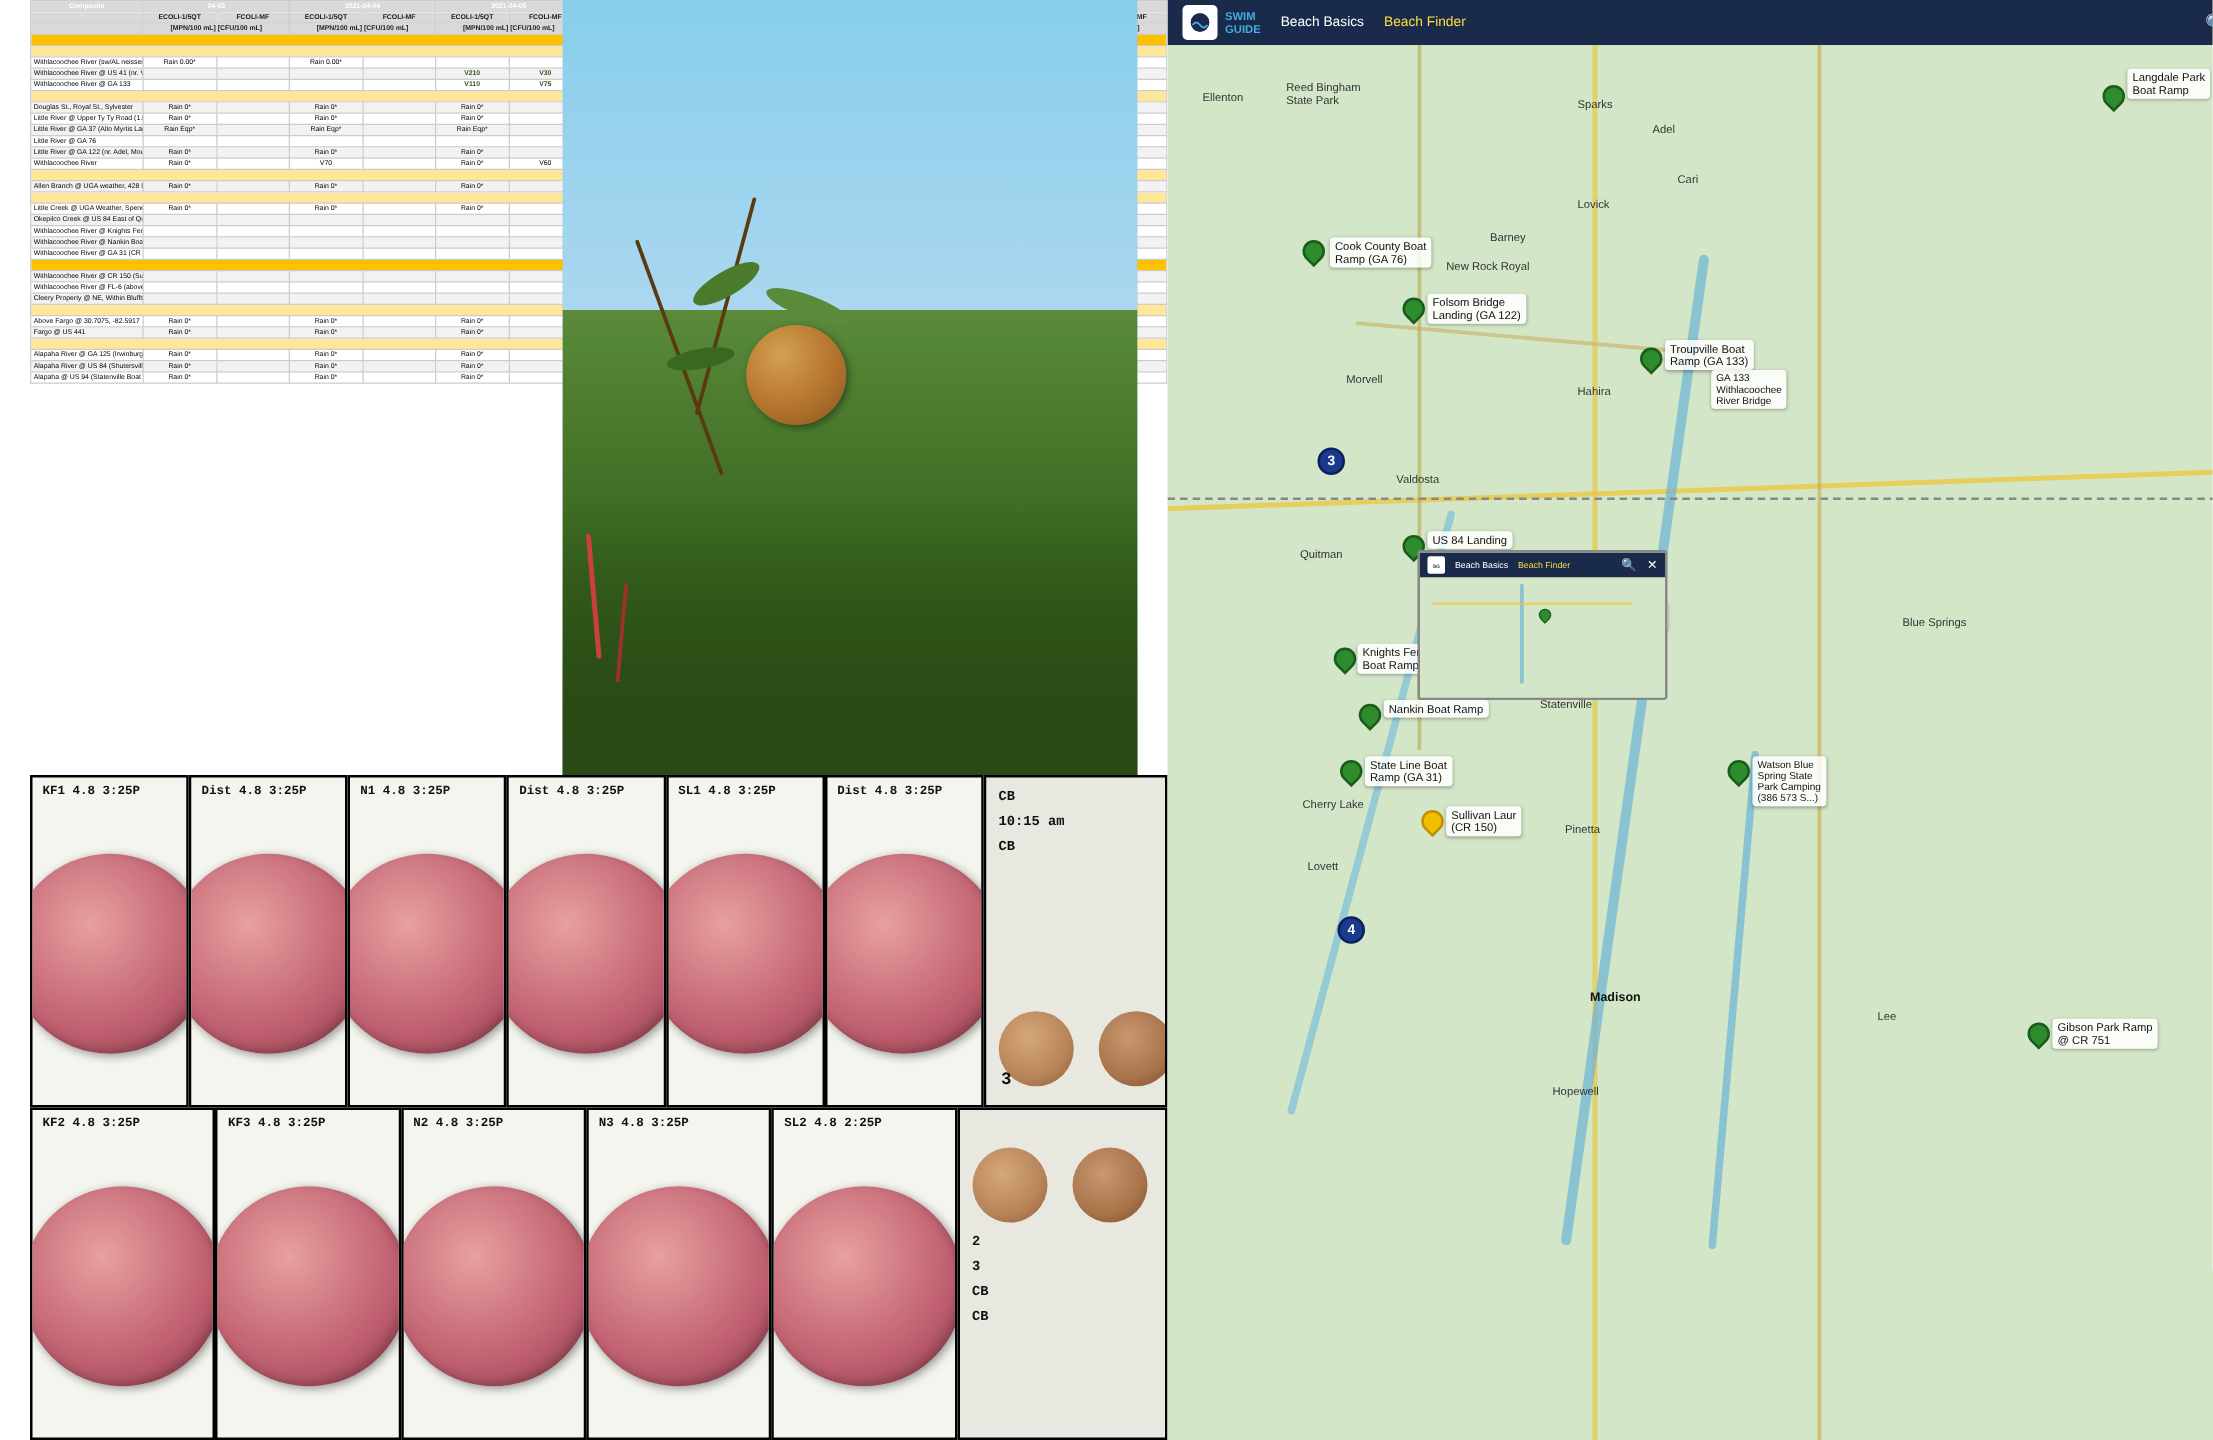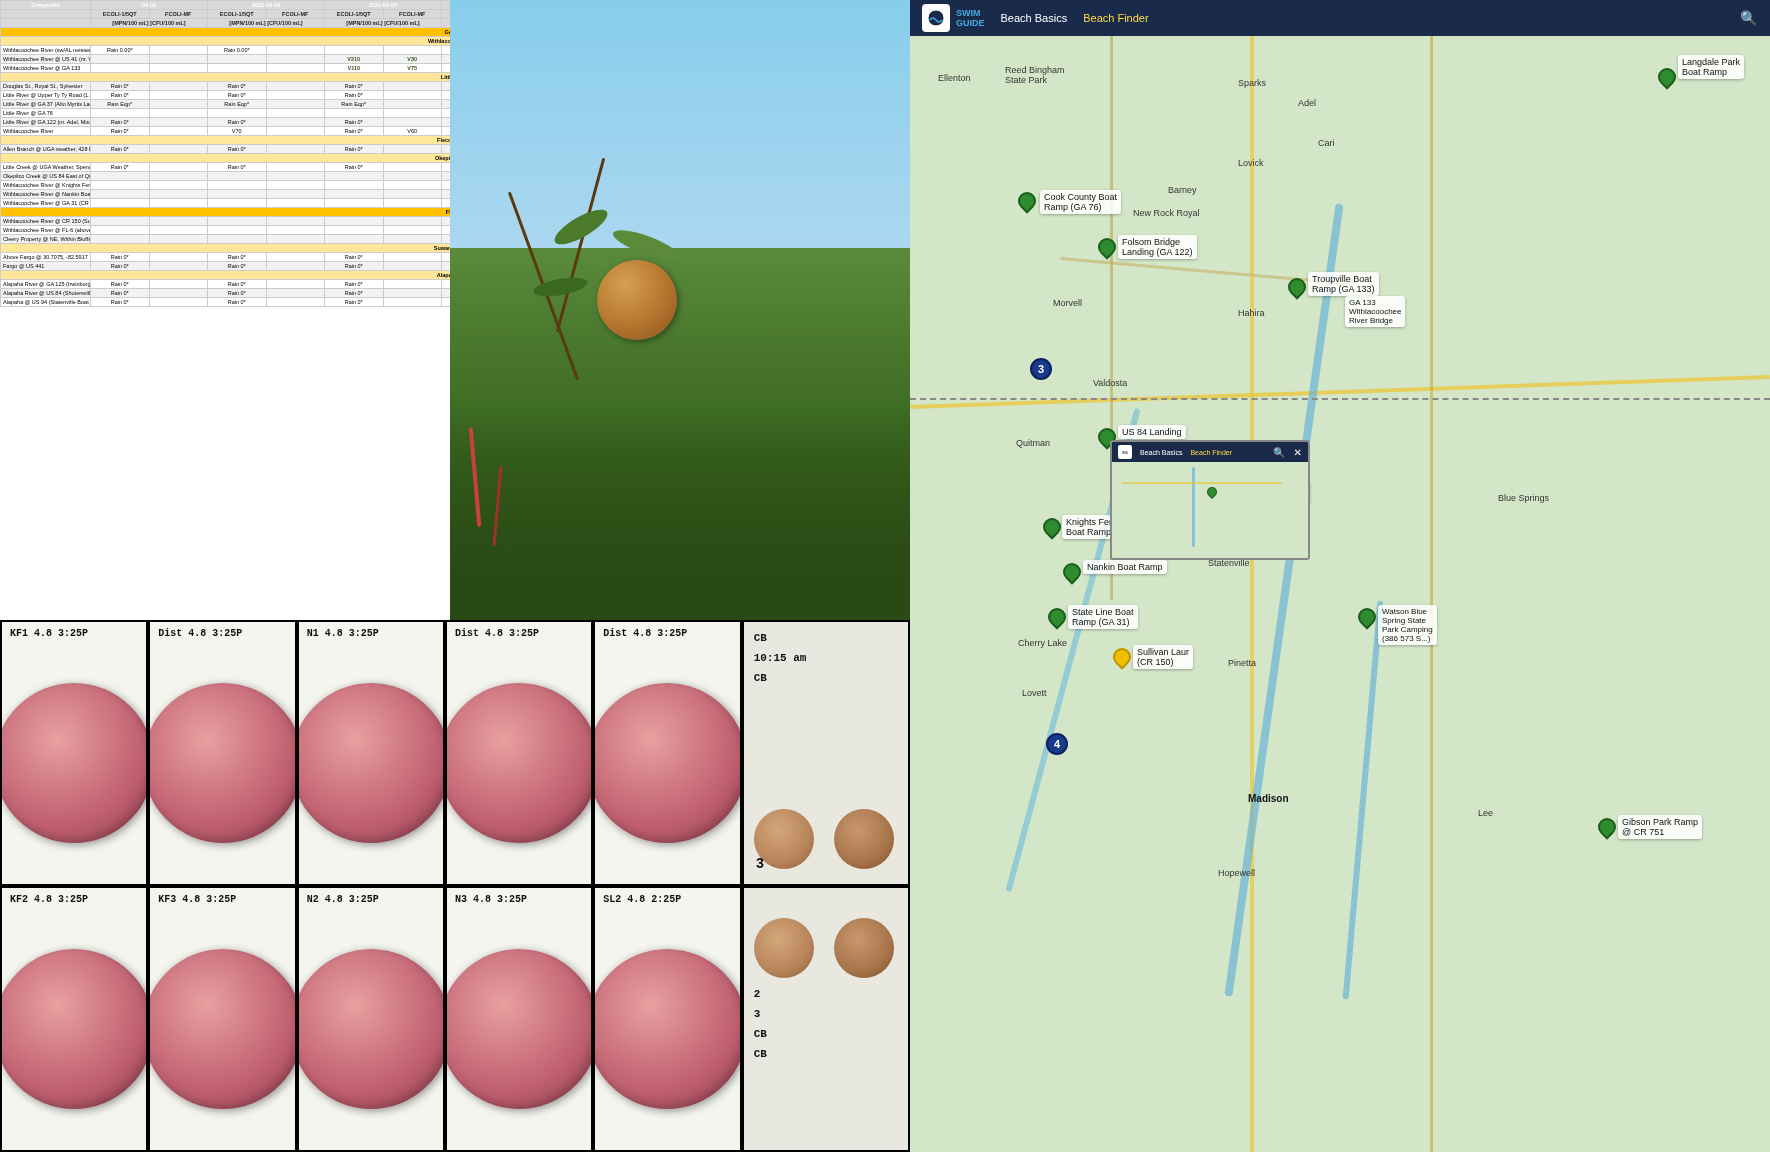--- a/index.html
+++ b/index.html
@@ -5,20 +5,21 @@
     * { margin: 0; padding: 0; box-sizing: border-box; }
     body { width: 1770px; height: 1152px; overflow: hidden; font-family: Arial, sans-serif; display: flex; flex-direction: row; }
 
     
     .left-panel {
       width: 1098px;
       height: 1152px;
       display: flex;
       flex-direction: column;
       position: relative;
+      padding-left: 24px;
     }
 
     
     .spreadsheet {
       width: 910px;
       height: 620px;
       overflow: hidden;
       background: #fff;
       font-size: 6px;
       position: relative;
@@ -839,20 +840,24 @@
       <div class="petri-cell">
         <div class="petri-label">N1 4.8 3:25P</div>
         <div class="petri-dish"></div>
       </div>
 
       <div class="petri-cell">
         <div class="petri-label">Dist 4.8 3:25P</div>
         <div class="petri-dish"></div>
       </div>
 
+      <div class="petri-cell">
+        <div class="petri-label">SL1 4.8 3:25P</div>
+        <div class="petri-dish"></div>
+      </div>
 
       <div class="petri-cell">
         <div class="petri-label">Dist 4.8 3:25P</div>
         <div class="petri-dish"></div>
       </div>
 
       <div class="petri-cb-cell">
         <div class="cb-label">CB</div>
         <div class="cb-label">10:15 am</div>
         <div class="cb-label">CB</div>

